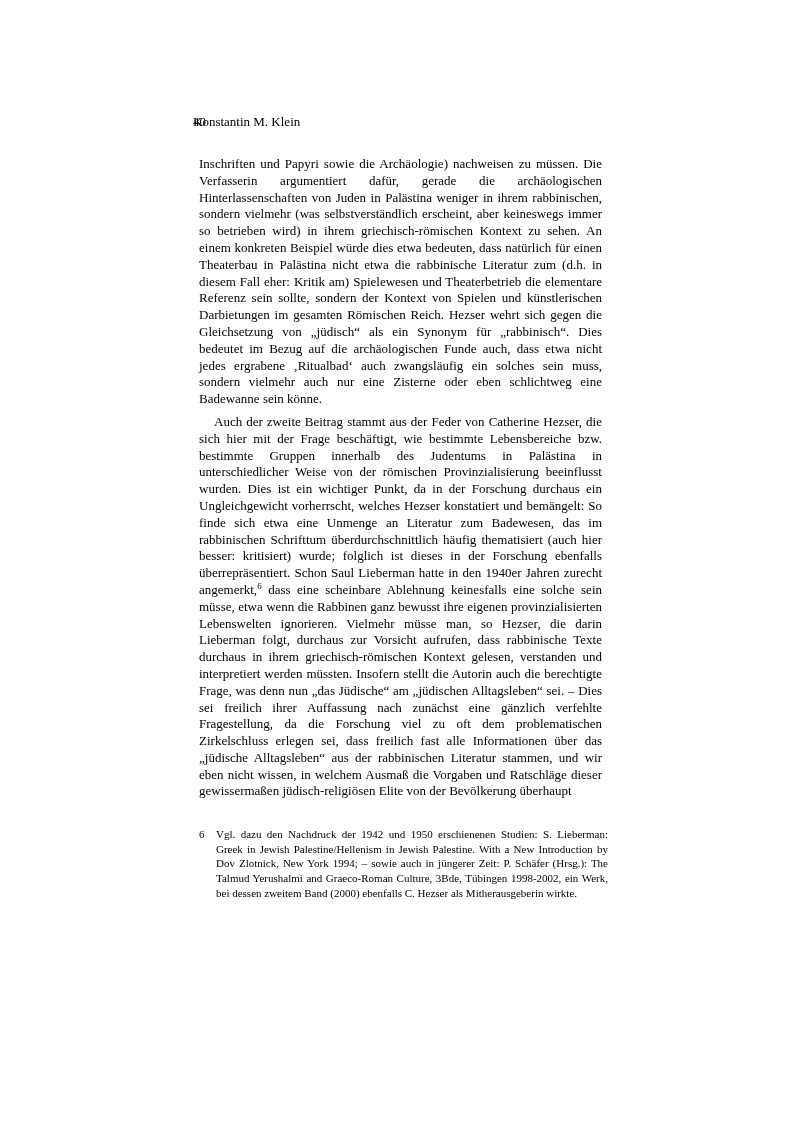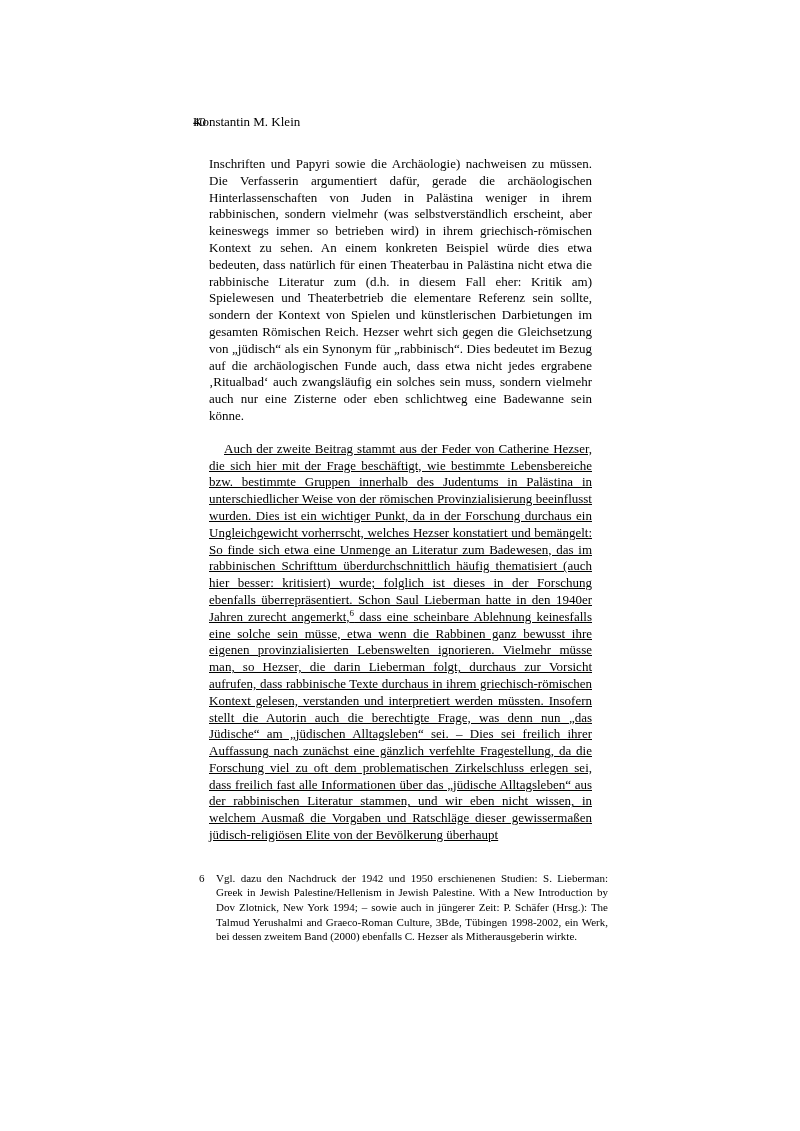--- a/index.html
+++ b/index.html
@@ -43,26 +43,25 @@
   }
   .body-text {
     margin-top: 26px;
     font-size: 13px;
     line-height: 16.8px;
     text-align: justify;
     hyphens: auto;
     -webkit-hyphens: auto;
   }
   .para {
-    margin: 16px;
+    margin: 6px;
     padding: 0;
   }
   .para.indent {
     text-indent: 15px;
-    text-decoration: underline;
   }
   sup.fn-ref {
     font-size: 9px;
     line-height: 0;
     vertical-align: super;
   }
   .footnote {
     margin-top: 27px;
     padding-left: 6px;
     font-size: 11px;

